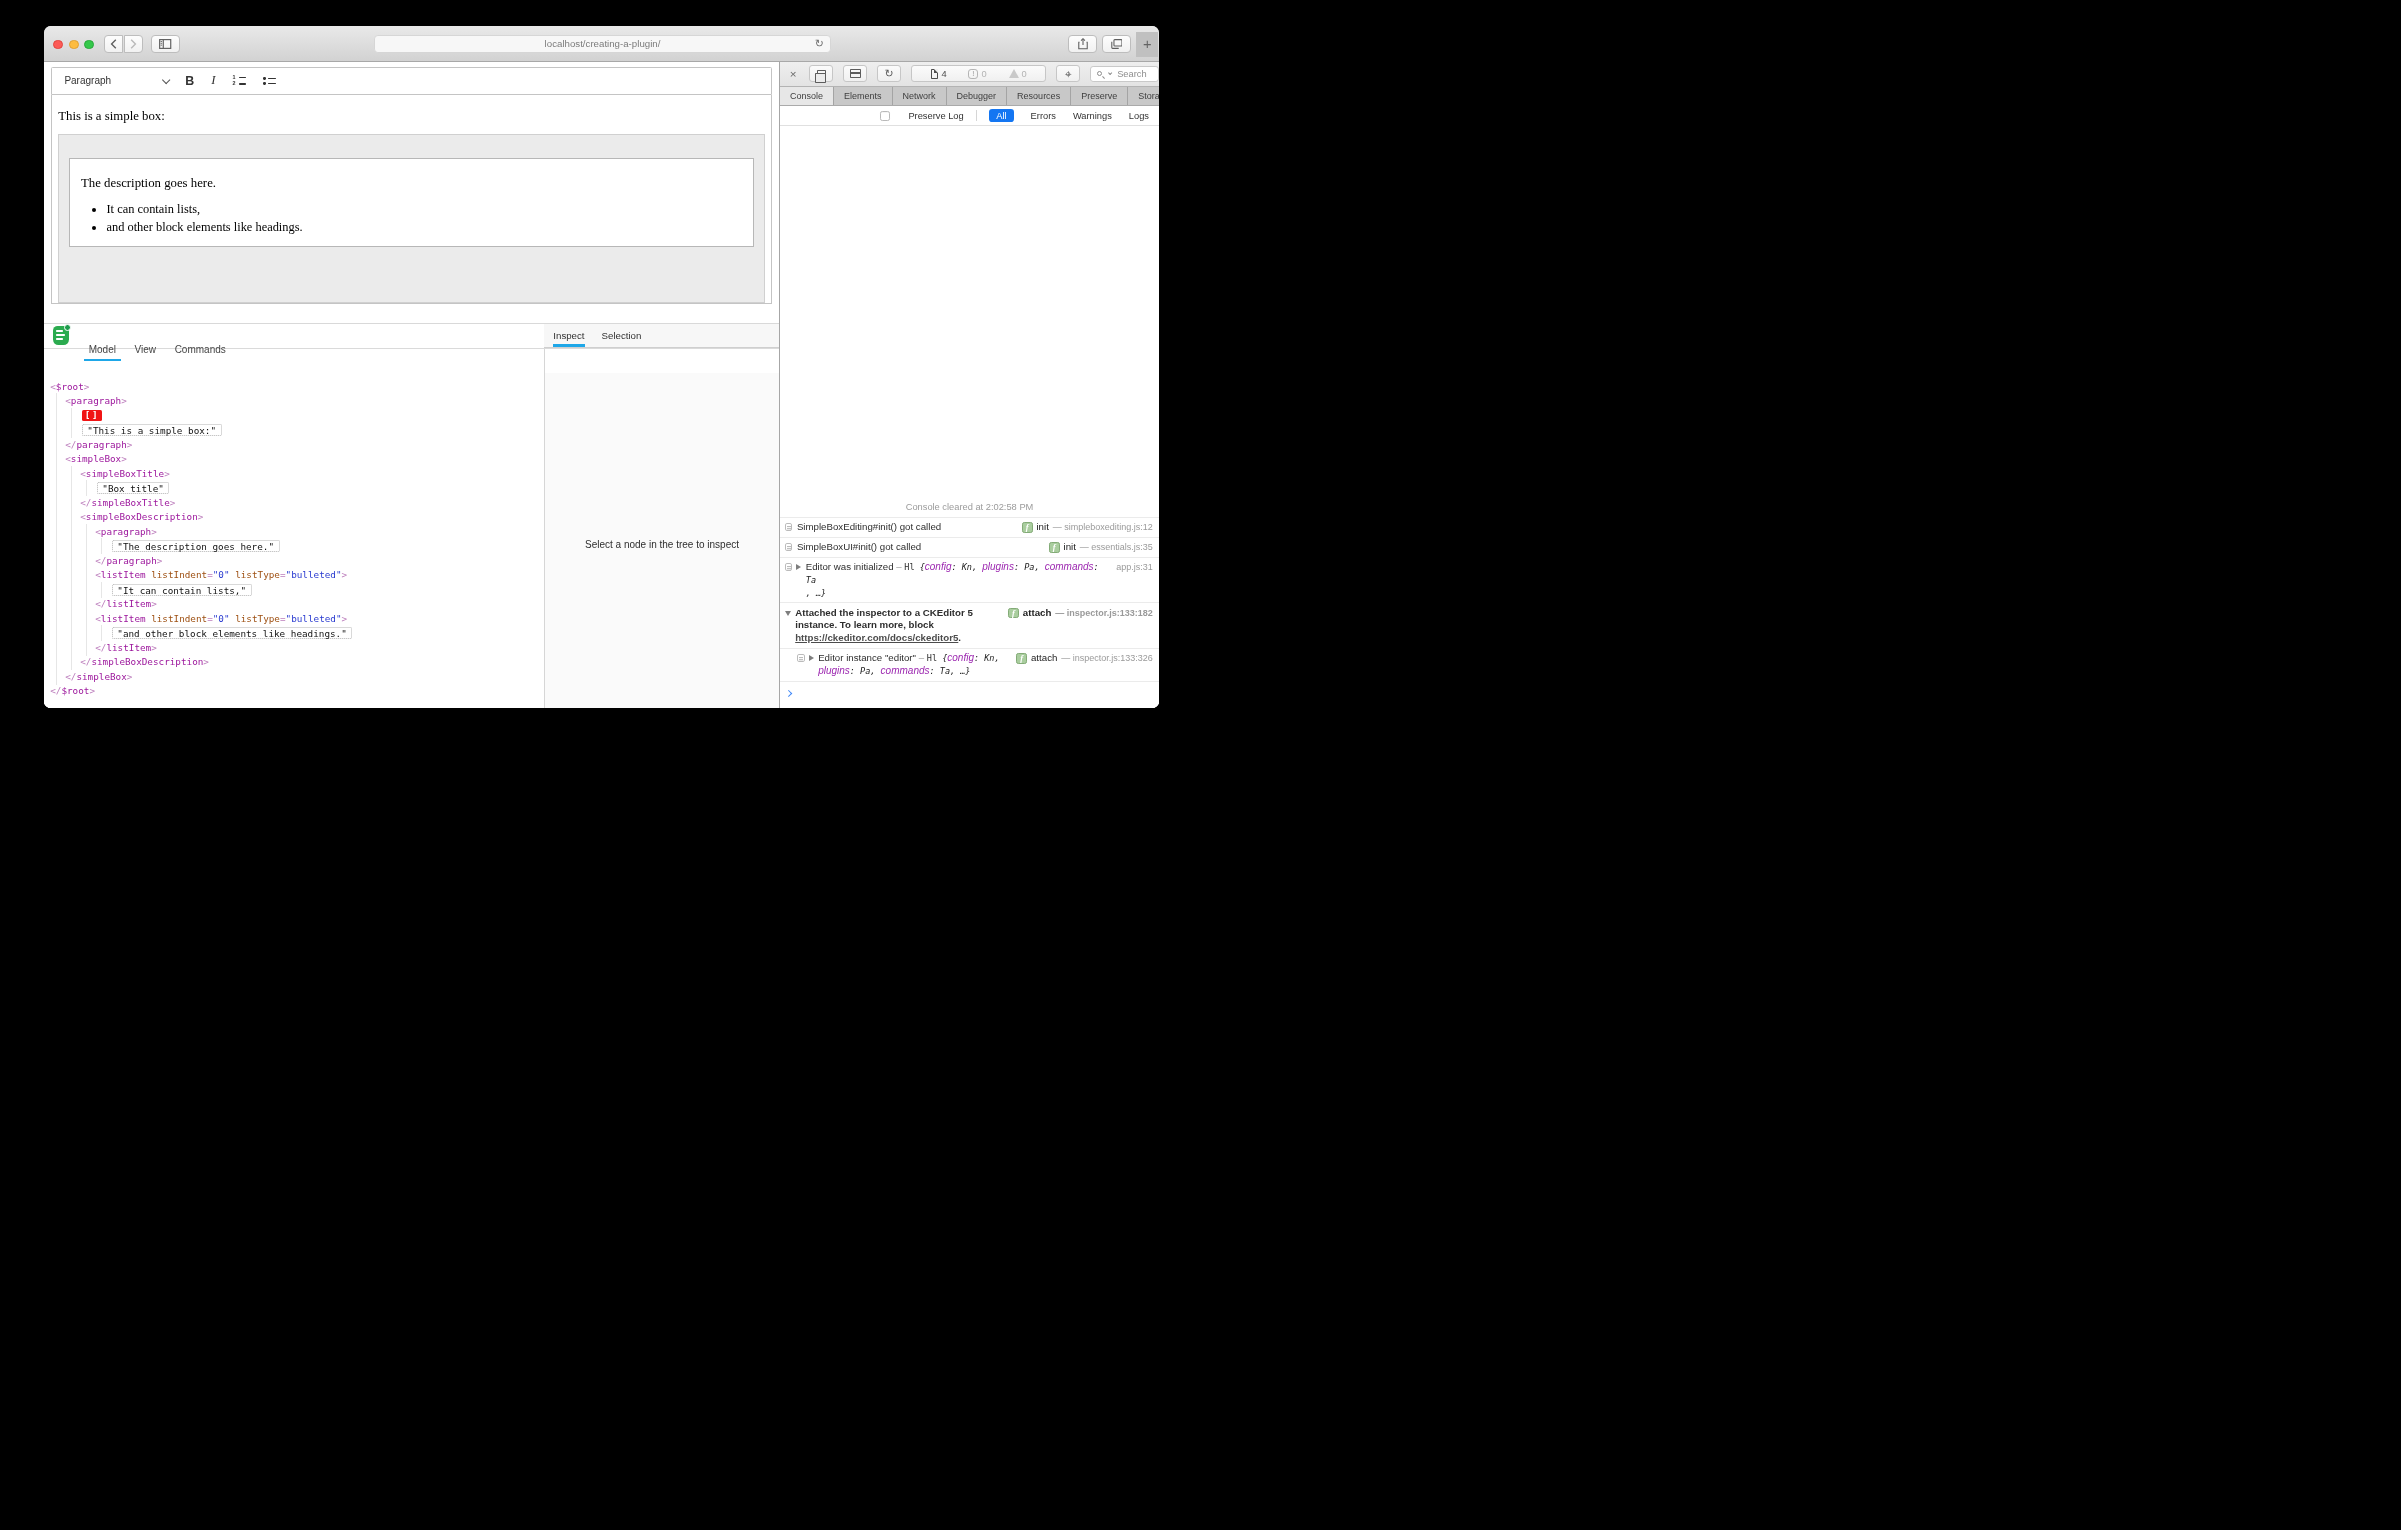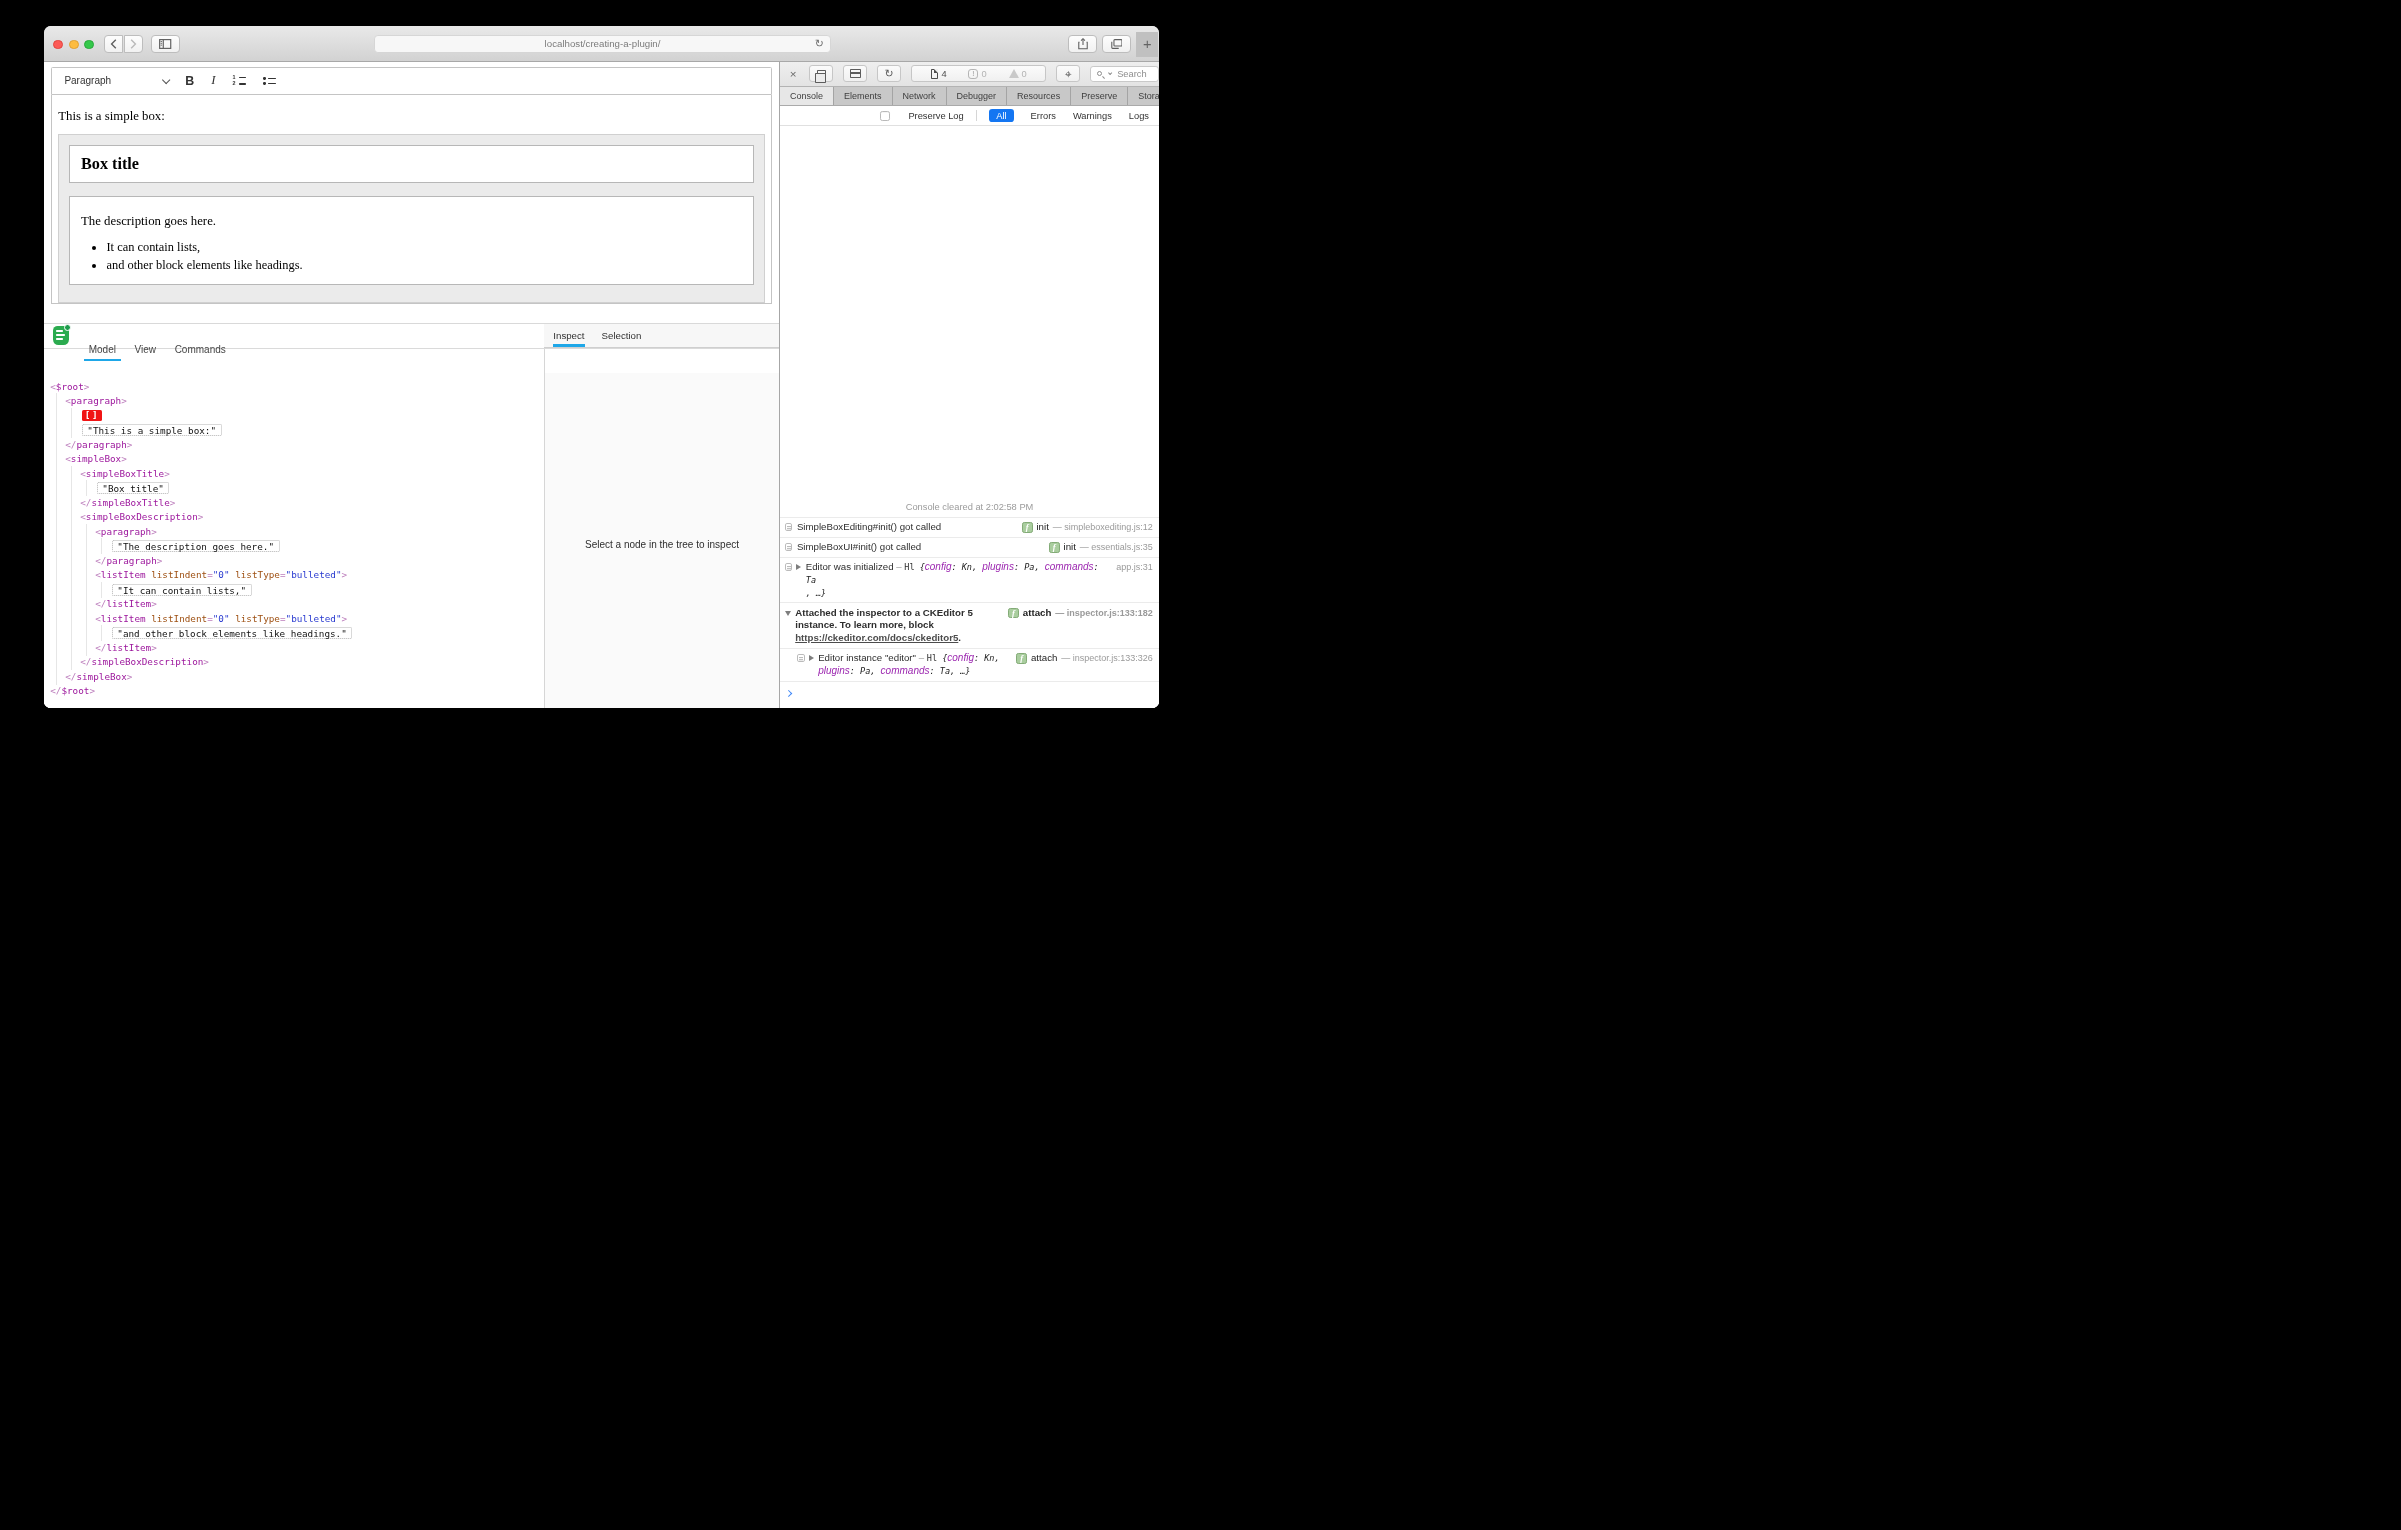--- a/index.html
+++ b/index.html
@@ -254,21 +254,20 @@
               </span>
             <span class="row">
                 <span class="dot"></span>
                 <span class="bar"></span>
               </span>
           </span>
         </div>
         <div id="ed-content">
           <p id="ed-intro">This is a simple box:</p>
           <div id="ed-widget">
-            <div id="ed-box-title">Box title</div>
             <div id="ed-box-desc">
               <div>The description goes here.</div>
               <ul id="ed-list">
                   <li>It can contain lists,</li>
                   <li>and other block elements like headings.</li>
                 </ul>
             </div>
           </div>
         </div>
       </div>

